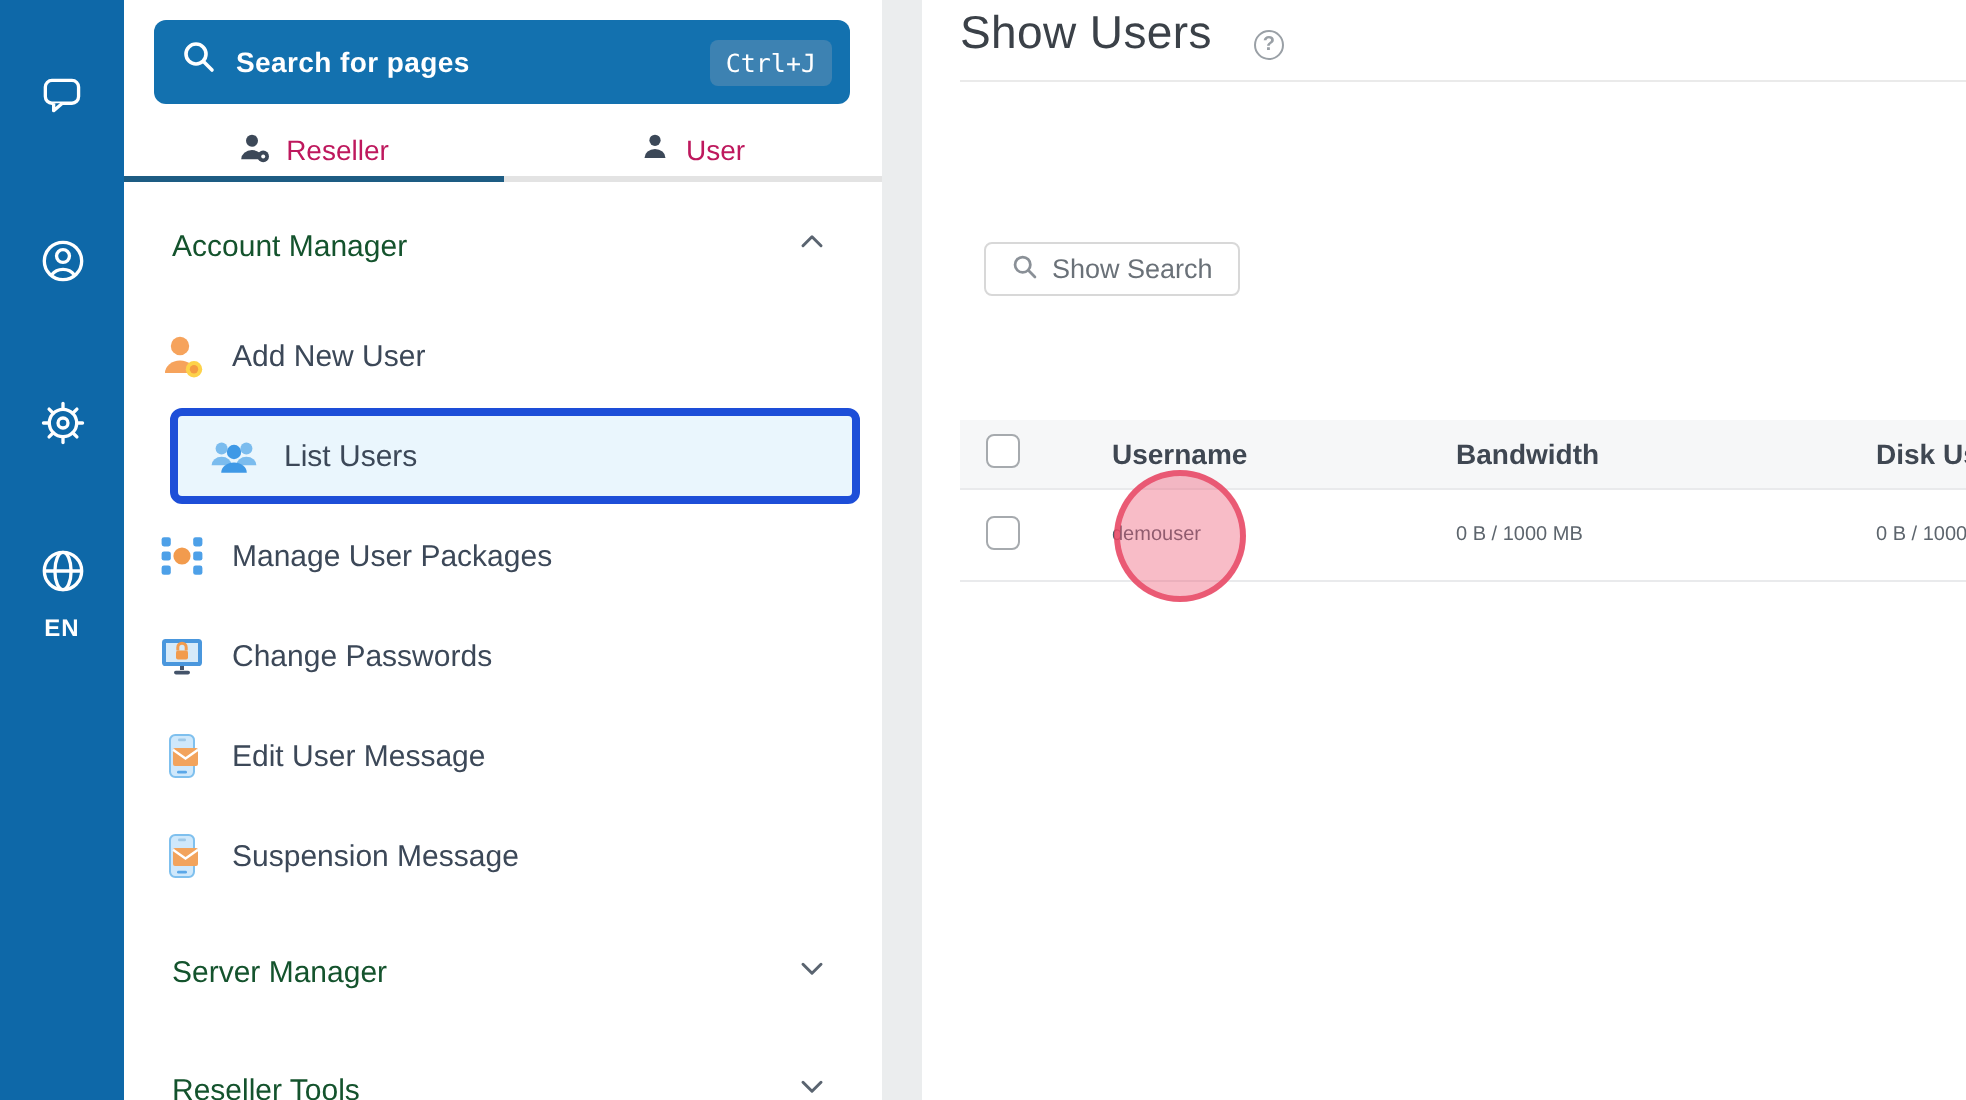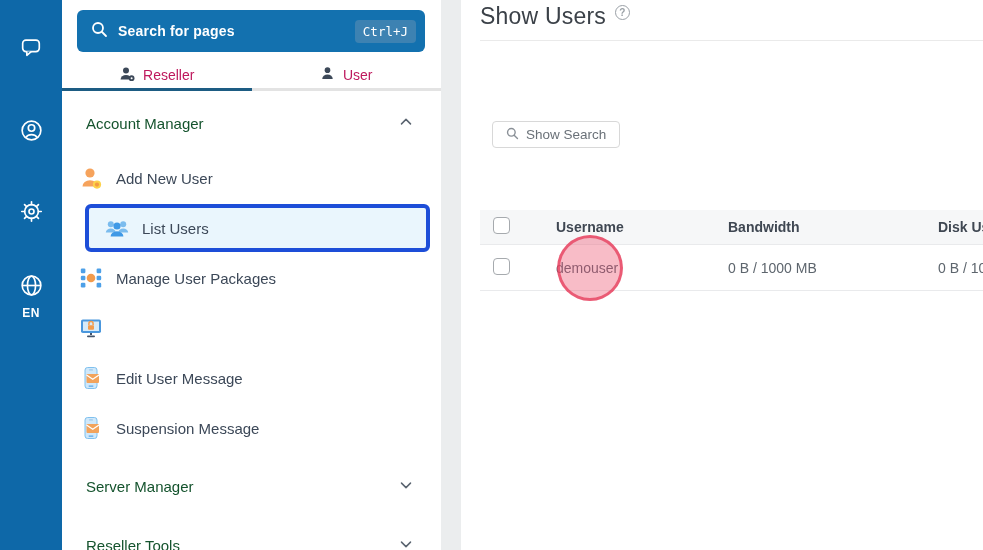--- a/index.html
+++ b/index.html
@@ -38,37 +38,37 @@
     font-size:15px; color:#3c4858; cursor:pointer; }
   .menu-item.selected { height:48px; margin:1px 11px 1px 23px; padding-left:15px;
     background:#eaf6fd; border:4px solid #1d4ed8; border-radius:6px; }
   .menu-item .mi { width:26px; height:26px; flex:0 0 26px; }
 
   
   .scroll-strip { position:absolute; left:441px; top:0; width:20px; height:550px; background:#ebedee; }
 
   
   .content { position:absolute; left:461px; top:0; width:522px; height:550px; background:#fff; }
-  .page-title { position:absolute; left:19px; top:3px; display:inline-flex; align-items:flex-start; gap:9px;
+  .page-title { position:absolute; left:19px; top:3px; display:inline-flex; align-items:flex-end; gap:21px;
     font-size:23px; font-weight:500; color:#3b4148; letter-spacing:.2px; }
   .help-icon { width:15px; height:15px; border:1.5px solid #9aa0a6; border-radius:50%; color:#9aa0a6;
     font-size:10px; font-weight:bold; display:flex; align-items:center; justify-content:center; cursor:pointer; margin-top:2px; }
   .title-divider { position:absolute; left:19px; right:0; top:40px; height:1px; background:#eaeaea; }
 
   .show-search-btn { position:absolute; left:31px; top:121px; height:27px; display:inline-flex; align-items:center;
     gap:7px; padding:0 13px; background:#fff; border:1px solid #d8d8d8; border-radius:4px;
     font-size:13.5px; color:#6a7178; cursor:pointer; }
 
   .table { position:absolute; left:19px; top:210px; width:560px; }
   .trow { display:grid; grid-template-columns:63px 172px 210px 260px; align-items:center; }
   .trow.head { height:35px; background:#f6f7f8; border-bottom:1px solid #e9eaec; }
   .trow.body { height:46px; background:#fff; border-bottom:1px solid #e9eaec; }
   .tcell { padding-left:13px; white-space:nowrap; overflow:hidden; }
   .trow.head .tcell { font-size:14px; font-weight:bold; color:#3f4752; }
-  .trow.body .tcell { font-size:14px; color:#5d656d; }
+  .trow.body .tcell { font-size:10px; color:#5d656d; }
   .trow.body .tcell.user { color:#4d5a68; }
 
   .checkbox { width:17px; height:17px; border:1.5px solid #a6aaae; border-radius:4px; background:#fff;
     display:inline-block; cursor:pointer; }
 
   .click-indicator { position:absolute; left:96px; top:235px; width:66px; height:66px; border-radius:50%;
     background:rgba(238,95,122,.42); border:3px solid rgba(230,65,95,.8); pointer-events:none; }
 </style>
 </head>
 <body>
@@ -206,20 +206,21 @@
       <span class="mi">
         <svg width="26" height="26" viewBox="0 0 26 26">
           <rect x="3" y="4.5" width="20" height="13.5" rx="1.8" fill="#4a97dd"></rect>
           <rect x="5" y="6.5" width="16" height="9.5" fill="#d6eaf9"></rect>
           <path d="M10.9 10.2 v-1.5 a2.1 2.1 0 0 1 4.2 0 v1.5" stroke="#f29b4d" stroke-width="1.5" fill="none"></path>
           <rect x="10" y="10.2" width="6" height="4.6" rx="1" fill="#f29b4d"></rect>
           <rect x="12" y="18" width="2" height="2" fill="#44546a"></rect>
           <rect x="9" y="20.4" width="8" height="1.8" rx="0.9" fill="#44546a"></rect>
         </svg>
       </span>
+      <span>Change Passwords</span>
     </div>
 
     <div class="menu-item">
       <span class="mi">
         <svg width="26" height="26" viewBox="0 0 26 26">
           <rect x="7" y="2.5" width="12" height="21" rx="2.6" fill="#cfe8fb" stroke="#7fc0ee" stroke-width="1"></rect>
           <rect x="11" y="4.3" width="4" height="1.3" rx="0.65" fill="#9fc9e8"></rect>
           <rect x="8.5" y="9" width="12.5" height="9" rx="1" fill="#f2a35c"></rect>
           <path d="M8.5 9.9 l6.25 4.4 6.25 -4.4" stroke="#fff" stroke-width="1.2" fill="none"></path>
           <rect x="10.5" y="20.4" width="5" height="1.4" rx="0.7" fill="#5aa7e8"></rect>

